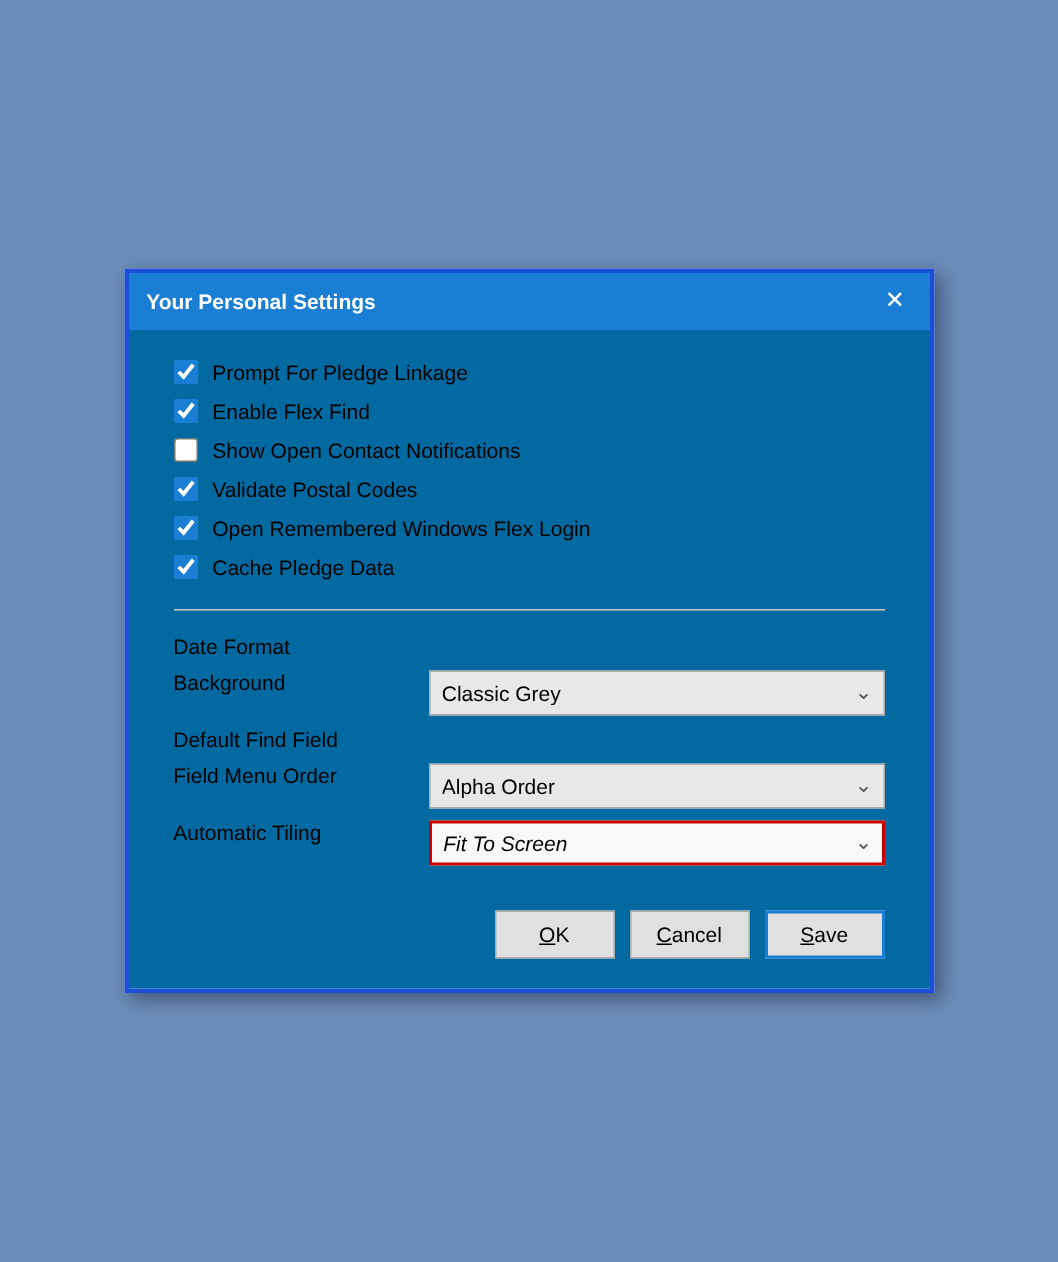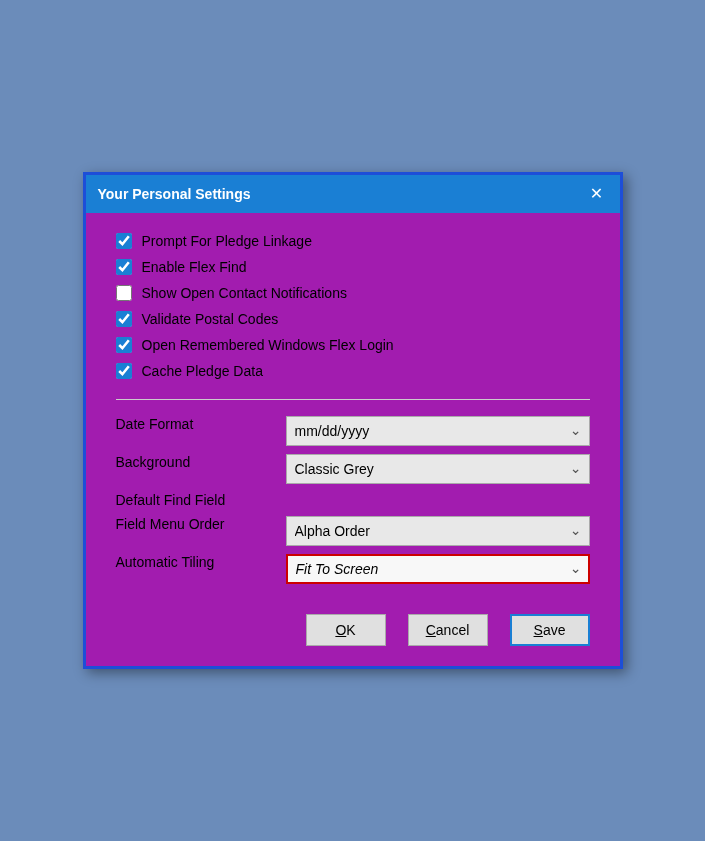--- a/index.html
+++ b/index.html
@@ -51,21 +51,21 @@
       font-size: 16px;
       cursor: pointer;
       display: flex;
       align-items: center;
       justify-content: center;
       line-height: 1;
     }
 
     .dialog-body {
       padding: 20px 30px 20px 30px;
-      background: #a21caf;
+      background: #0369a1;
     }
 
     .checkboxes-section {
       margin-bottom: 20px;
     }
 
     .checkbox-row {
       display: flex;
       align-items: center;
       margin-bottom: 10px;
@@ -140,21 +140,21 @@
 
     .divider {
       height: 1px;
       background: #ccc;
       margin: 16px 0;
     }
 
     .buttons-row {
       display: flex;
       justify-content: flex-end;
-      gap: 22px;
+      gap: 10px;
       padding-top: 10px;
     }
 
     .dialog-btn {
       min-width: 80px;
       height: 32px;
       padding: 4px 16px;
       background: #e0e0e0;
       border: 1px solid #aaa;
       font-size: 14px;
@@ -208,21 +208,20 @@
           <label for="cache_report" class="checkbox-label">Cache Pledge Data</label>
         </div>
       </div>
 
     <div class="divider"></div>
 
     <div class="fields-section">
 
     <div class="field-row">
           <span class="field-label">Date Format</span>
-          <div class="select-wrapper"><select><option value="mm/dd/yyyy">mm/dd/yyyy</option><option value="dd/mm/yyyy">dd/mm/yyyy</option><option value="yyyy/mm/dd">yyyy/mm/dd</option></select></div>
         </div>
         <div class="field-row">
           <span class="field-label">Background</span>
           <div class="select-wrapper"><select><option value="Classic Grey">Classic Grey</option><option value="White">White</option><option value="Blue">Blue</option></select></div>
         </div>
         <div class="field-row">
           <span class="field-label">Default Find Field</span>
         </div>
         <div class="field-row">
           <span class="field-label">Field Menu Order</span>

